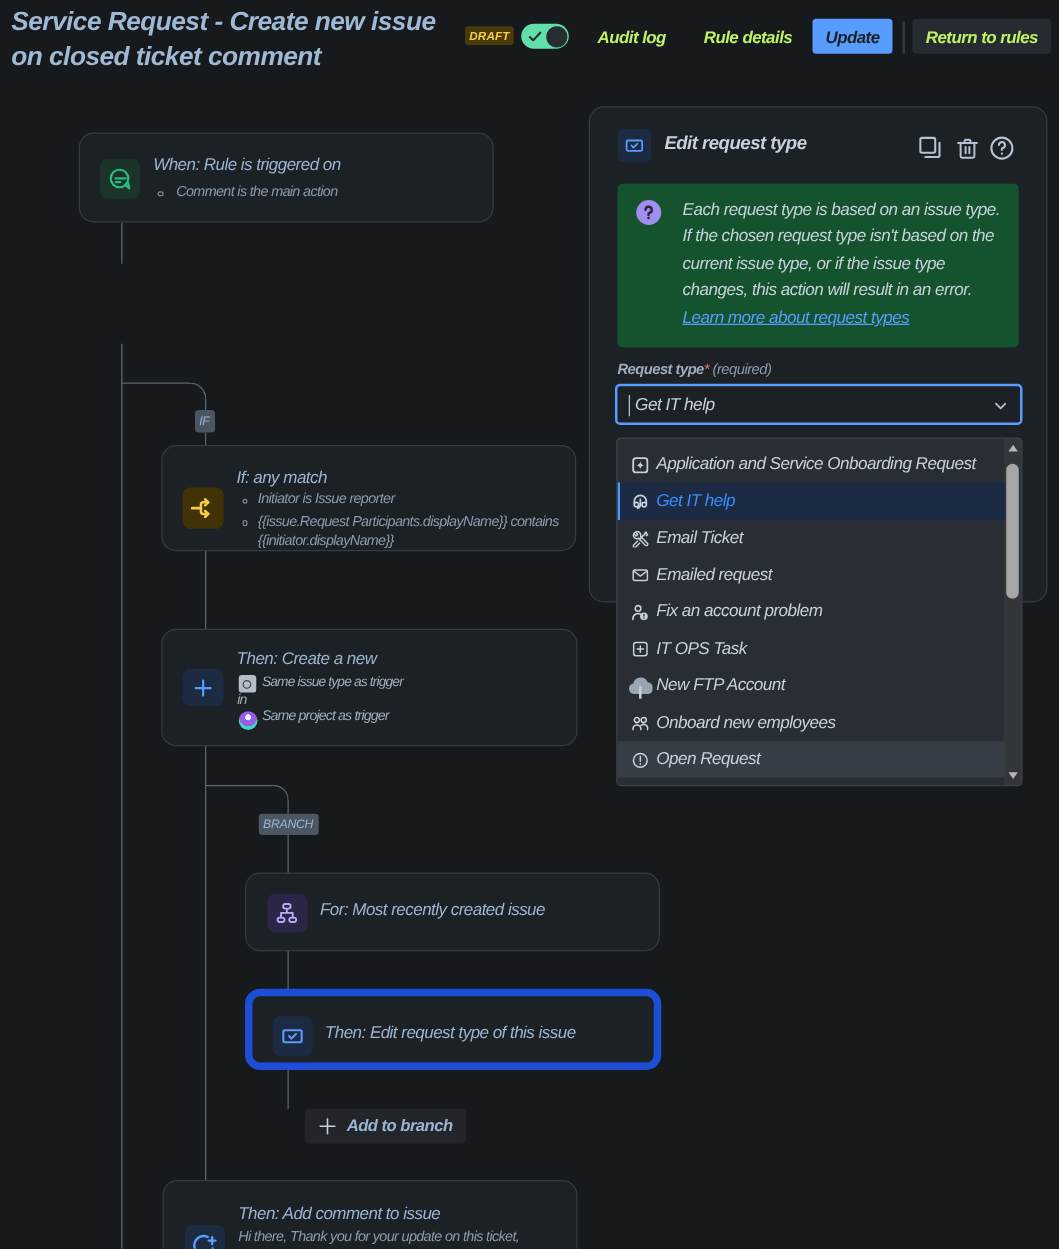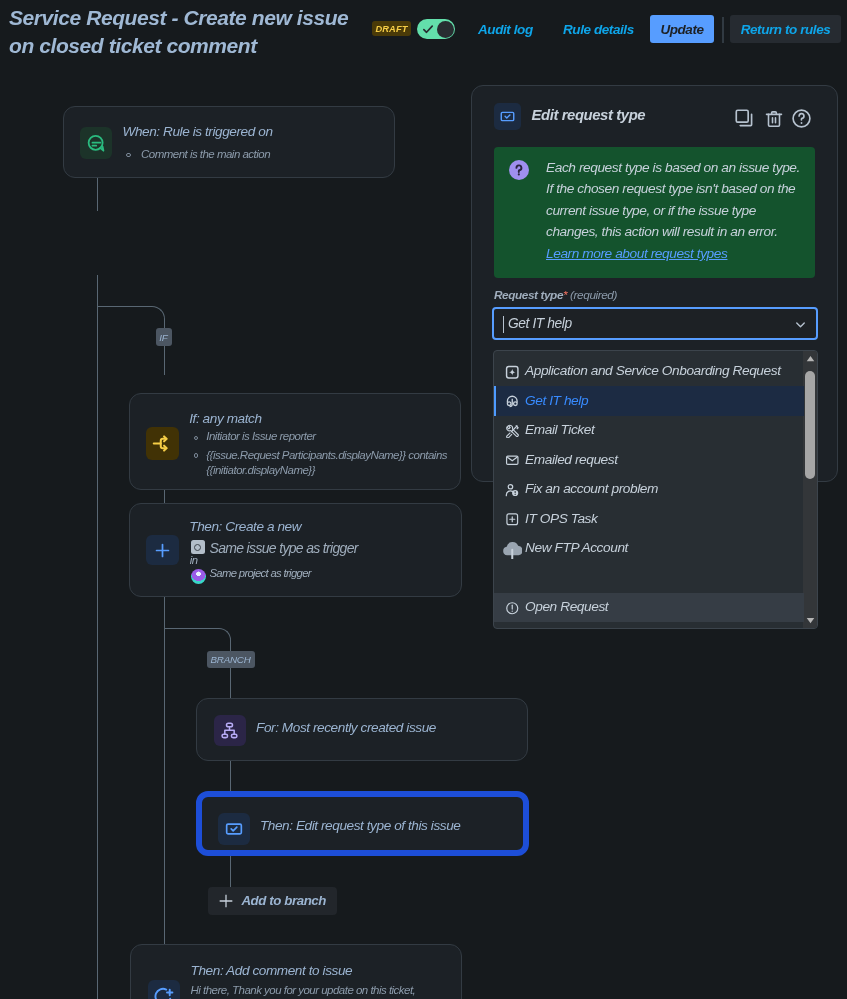--- a/index.html
+++ b/index.html
@@ -17,21 +17,21 @@
            line-height:27.5px; font-weight:600; color:#9fb8d4; }
   .draft-badge { position:absolute; left:372px; top:21px; height:15px; width:39px; background:#4a3a08;
      color:#f5cd47; font-size:9.3px; font-weight:700; letter-spacing:.15px;
      border-radius:3px; display:flex; align-items:center; justify-content:center; }
   .toggle { position:absolute; left:417px; top:19px; width:38px; height:20px;
      border-radius:10px; background:#63dfab; }
   .toggle .knob { position:absolute; right:1.5px; top:1.5px; width:17px; height:17px;
      border-radius:50%; background:#282d31; }
   .hbtn { position:absolute; height:28px; display:flex; align-items:center;
      justify-content:center; font-size:13.5px; font-weight:700; border-radius:3px;
-     color:#0ea5e9; }
+     color:#bef264; }
   .hbtn.primary { background:#579dff; color:#1d2125; }
   .hbtn.secondary { background:#262b31; }
   .divider-v { position:absolute; top:17px; width:2px; height:26px; background:#313a42; }
 
   
   .flow { position:absolute; left:0; top:55px; width:480px; height:944px; }
   .card { position:absolute; border:1px solid #333b43; border-radius:12px;
      background:#1c2126; }
   .card.sel { border:6px solid #1d4ed8; }
   .ico { position:absolute; border-radius:6px; display:flex; align-items:center;
@@ -40,21 +40,21 @@
   .c-sub { position:absolute; font-size:11.5px; letter-spacing:-0.52px; color:#8c9bab; }
   .line { position:absolute; background:#596773; }
   .elbow { position:absolute; border-color:#596773; border-style:solid; }
   .pill { position:absolute; background:#4c5662; border-radius:3px; color:#9bb4d1;
      font-size:9.8px; font-weight:400; display:flex; align-items:center;
      justify-content:center; letter-spacing:-0.22px; }
   .bullet { position:absolute; width:4.5px; height:4.5px; border:1px solid #7d8a99;
      border-radius:50%; }
   .addbranch { position:absolute; background:#22262b; border-radius:4px;
      display:flex; align-items:center; color:#9bb4d1; font-size:13.3px;
-     font-weight:700; }
+     font-weight:700;margin-left:36px; }
 
   
   .panel { position:absolute; left:471px; top:85px; width:367px; height:397px;
      background:#1c2126; border:1px solid #333b43; border-radius:12px;padding-left:17px; }
   .panel-title { position:absolute; left:59.5px; top:21px; font-size:14.9px;
      font-weight:700; color:#c7d1db; }
   .panel-ico { position:absolute; left:22px; top:17px; width:27px; height:27px;
      background:#1c2b41; border-radius:5px; display:flex; align-items:center;
      justify-content:center; }
   .hdr-icon { position:absolute; top:22px; width:21px; height:21px;
@@ -143,21 +143,21 @@
         </svg>
       </div>
       <div class="c-title" style="left:58.5px;top:16.8px;">When: Rule is triggered on</div>
       <div class="bullet" style="left:62px;top:45.8px;"></div>
       <div class="c-sub" style="left:77px;top:41px;">Comment is the main action</div>
     </div>
 
 
     <div class="pill" style="left:155.5px;top:273px;width:16px;height:18px;">IF</div>
 
-    <div class="card" style="left:129px;top:338px;width:332px;height:97px;">
+    <div class="card" style="left:129px;top:301px;width:332px;height:85px;">
       <div class="ico" style="left:16px;top:33px;width:33px;height:33px;background:#413205;">
         <svg width="21" height="21" viewBox="0 0 24 24" fill="none" stroke="#f5cd47" stroke-width="2.3" stroke-linecap="round" stroke-linejoin="round">
           <path d="M2.0 12h8.0"></path>
           <path d="M16.3 6.7h-4.0a2.3 2.3 0 0 0-2.3 2.3v6a2.3 2.3 0 0 0 2.3 2.3h4.0"></path>
           <path d="M13.8 3.9l3.0 2.8-3.0 2.8"></path>
           <path d="M13.8 14.5l3.0 2.8-3.0 2.8"></path>
         </svg>
       </div>
       <div class="c-title" style="left:59.2px;top:16.5px;font-size:13.6px;">If: any match</div>
       <div class="bullet" style="left:63.8px;top:41.8px;"></div>
@@ -169,21 +169,21 @@
     <div class="card" style="left:129px;top:448px;width:333px;height:94px;">
       <div class="ico" style="left:16px;top:31px;width:33px;height:30px;background:#1c2b41;">
         <svg width="19" height="19" viewBox="0 0 24 24">
           <path d="M12 4.5v15M4.5 12h15" stroke="#579dff" stroke-width="2.2" stroke-linecap="round"></path>
         </svg>
       </div>
       <div class="c-title" style="left:59.3px;top:15.4px;font-size:13.6px;">Then: Create a new</div>
       <div class="issue-ico" style="position:absolute;left:60.6px;top:36px;width:14.5px;height:14px;background:#b3bec9;border-radius:2.5px;display:flex;align-items:center;justify-content:center;">
         <div style="width:7px;height:7px;border:1.7px solid #3e454d;border-radius:50%;"></div>
       </div>
-      <div class="c-sub" style="left:79.5px;top:35.5px;color:#9fadbc;font-size:14px;letter-spacing:-0.67px;">Same issue type as trigger</div>
+      <div class="c-sub" style="left:79.5px;top:35.5px;color:#9fadbc;font-size:11px;letter-spacing:-0.67px;">Same issue type as trigger</div>
       <div class="c-sub" style="left:59.8px;top:49.8px;color:#9fadbc;font-size:11.3px;letter-spacing:-0.67px;">in</div>
       <div style="position:absolute;left:60.6px;top:64.8px;width:15px;height:15px;border-radius:50%;background:radial-gradient(circle at 50% 33%, #eaf3ff 0 19%, #9a5ce8 20% 56%, #3ad6c8 57% 100%);"></div>
       <div class="c-sub" style="left:79.5px;top:63px;color:#9fadbc;font-size:11.3px;letter-spacing:-0.67px;">Same project as trigger</div>
     </div>
 
     <div class="pill" style="left:206.5px;top:596px;width:48px;height:17px;">BRANCH</div>
 
     <div class="card" style="left:196px;top:642.5px;width:332px;height:63px;">
       <div class="ico" style="left:16.5px;top:16px;width:32.5px;height:31px;background:#2b2547;">
         <svg width="19" height="19" viewBox="0 0 24 24" fill="none" stroke="#b8acf6" stroke-width="1.9" stroke-linecap="round" stroke-linejoin="round">
@@ -358,20 +358,31 @@
       </div>
       <div class="dd-item" style="top: 182.8px;">
         <span class="dd-ico" style="left:7.7px;top:5.1000000000000005px;width:20px;height:20px">
           <svg width="20" height="20" viewBox="0 0 24 24">
             <path d="M6.1 19.5a5.1 5.1 0 0 1-.5-10.1 7.2 7.2 0 0 1 13.8-1.2 5.7 5.7 0 0 1 .6 11.3Z" fill="#9aa5b1"></path>
             <path d="M12.3 13.0v11.3" stroke="#c7d1db" stroke-width="2.4" stroke-linecap="round"></path>
           </svg>
         </span>
         <span class="dd-label">New FTP Account</span>
       </div>
+      <div class="dd-item" style="top: 212.3px;">
+        <span class="dd-ico" style="left:10.5px;top:7.9px;width:14.5px;height:14.5px">
+          <svg width="14.5" height="14.5" viewBox="0 0 24 24">
+            <circle cx="7.5" cy="8.4" r="3.4" fill="none" stroke="#c7d1db" stroke-width="2.1"></circle>
+            <circle cx="16.5" cy="8.4" r="3.4" fill="none" stroke="#c7d1db" stroke-width="2.1"></circle>
+            <path d="M2.3 21.0v-1.0a5.2 5.2 0 0 1 10.4 0v1.0" fill="none" stroke="#c7d1db" stroke-width="2.1" stroke-linecap="round"></path>
+            <path d="M13.0 15.5a5.2 5.2 0 0 1 8.7 4.5v1.0" fill="none" stroke="#c7d1db" stroke-width="2.1" stroke-linecap="round"></path>
+          </svg>
+        </span>
+        <span class="dd-label">Onboard new employees</span>
+      </div>
       <div class="dd-item hover" style="top: 241.8px;">
         <span class="dd-ico" style="left:10.5px;top:7.9px;width:14.5px;height:14.5px">
           <svg width="14.5" height="14.5" viewBox="0 0 24 24">
             <circle cx="12" cy="12" r="9.1" fill="none" stroke="#c7d1db" stroke-width="2"></circle>
             <path d="M12 6.9v6.4" stroke="#c7d1db" stroke-width="2" stroke-linecap="round"></path>
             <circle cx="12" cy="16.8" r="1.15" fill="#c7d1db"></circle>
           </svg>
         </span>
         <span class="dd-label">Open Request</span>
       </div>

